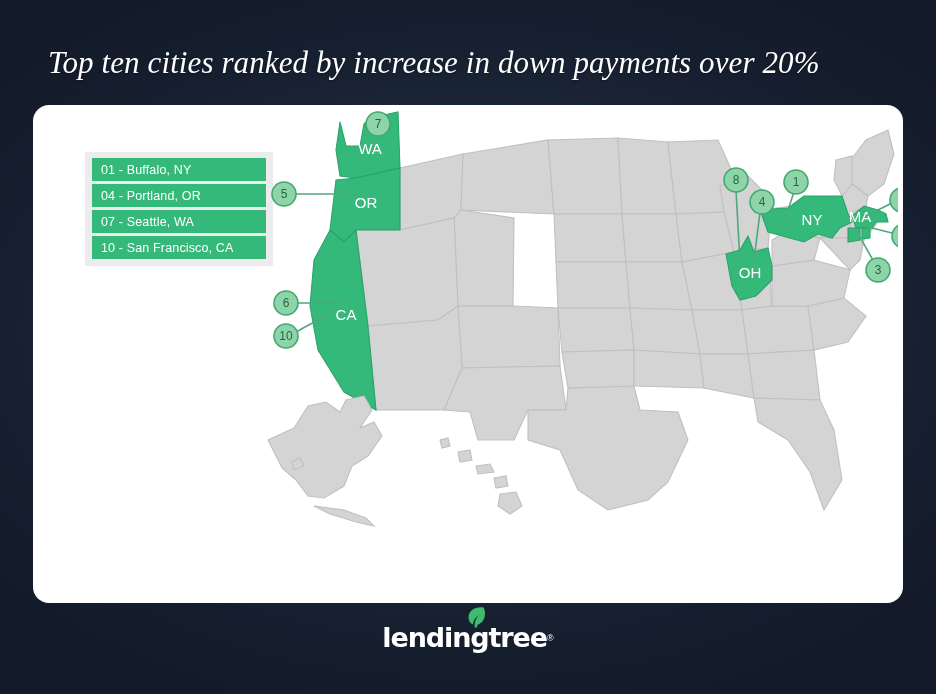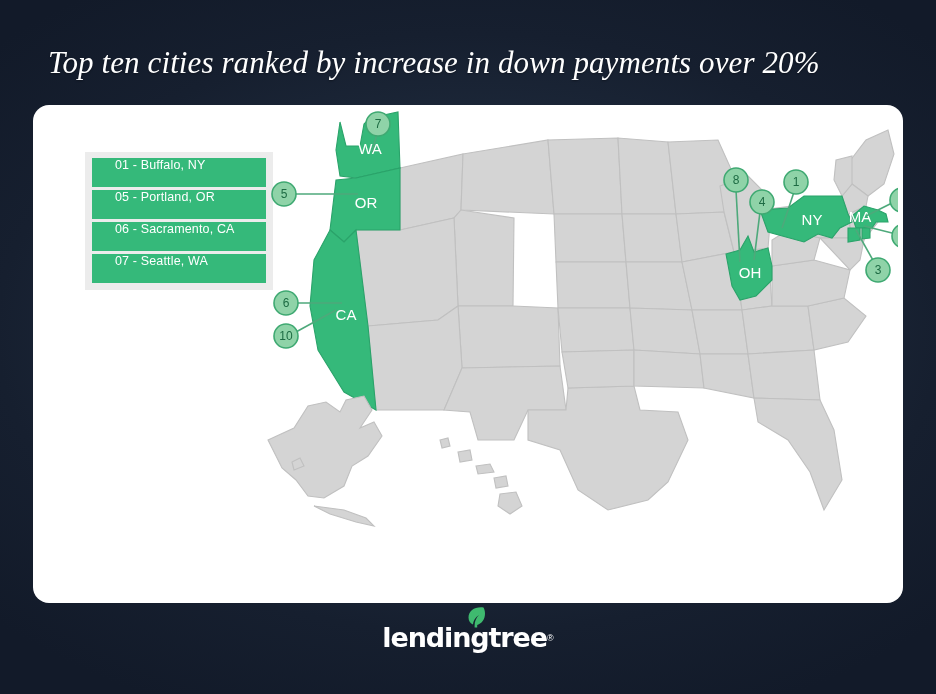--- a/index.html
+++ b/index.html
@@ -35,25 +35,25 @@
   
   #legend {
     position:absolute;
     left:52px; top:47px;
     width:188px;
     background:#ececec;
     padding:6px 7px 7px 7px;
   }
   .legend-row {
     background:#35b97a;
-    height:29px;
+    height:23px;
     margin-bottom:3px;
     display:flex;
-    align-items:flex-start;
-    padding-left:23px;
+    align-items:center;
+    padding-left:9px;
     color:#ffffff;
     font-size:12.5px;
     letter-spacing:.15px;
     white-space:nowrap;
   }
   .legend-row:last-child { margin-bottom:0; }
   
   #map { position:absolute; left:215px; top:5px; width:650px; height:470px; }
   #map svg { width:100%; height:100%; display:block; }
   .st-gray { fill:#d4d4d4; stroke:#c0c0c0; stroke-width:1.1; }
@@ -87,27 +87,27 @@
 
 <div id="title">Top ten cities ranked by increase in down payments over 20%</div>
 
 <div id="card">
 
   <div id="legend">
     <div class="legend-row">
         <span>01 - Buffalo, NY</span>
       </div>
     <div class="legend-row">
-        <span>05 - Portland, OR</span>
-      </div>
-    <div class="legend-row">
-        <span>06 - Sacramento, CA</span>
+        <span>04 - Portland, OR</span>
       </div>
     <div class="legend-row">
         <span>07 - Seattle, WA</span>
+      </div>
+    <div class="legend-row">
+        <span>10 - San Francisco, CA</span>
       </div>
   </div>
 
   <div id="map">
   <svg viewBox="0 0 650 470" xmlns="http://www.w3.org/2000/svg">
 
     <g>
 
       <path class="st-gray" d="M152 58 L215 44 L213 100 L206 108 L152 120 Z"></path>
       <path class="st-gray" d="M215 44 L300 30 L306 104 L213 100 Z"></path>

